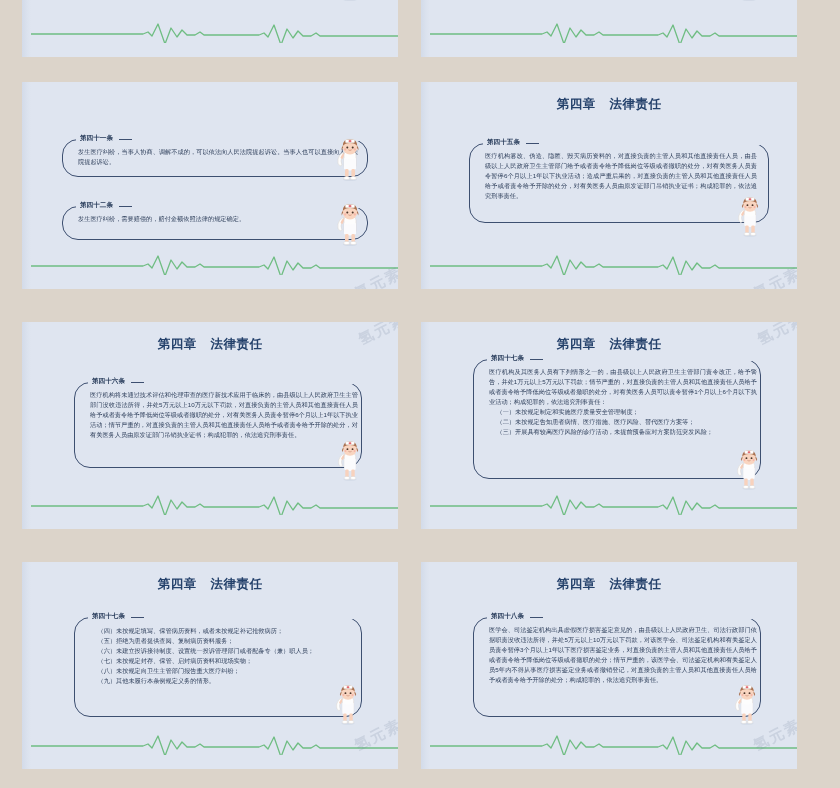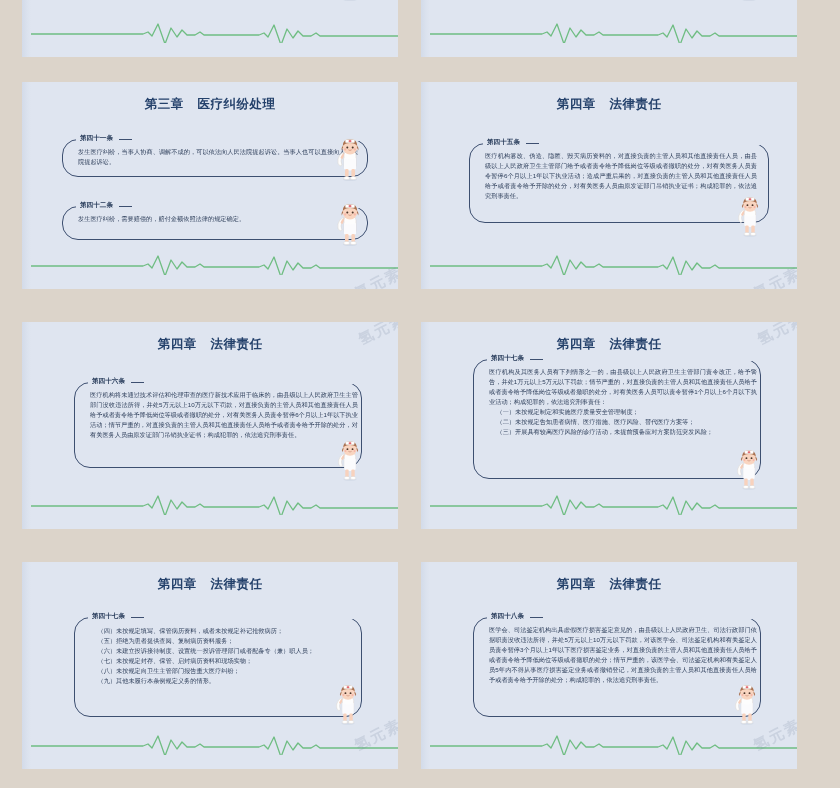--- a/index.html
+++ b/index.html
@@ -187,23 +187,20 @@
       <div class="ecg" style="bottom:14px; height:24px;">
         <svg viewBox="0 0 367 24" preserveAspectRatio="none">
           <path d="M0 15 H112 l5 -2 l4 4 l6 -12 l7 20 l6 -16 l6 9 l5 -7 l5 5 h8 l5 -3 l4 3 H228 l5 -2 l4 4 l6 -12 l7 20 l6 -16 l6 9 l5 -7 l5 5 h8 l5 -3 l4 3 H367" fill="none" stroke="#6fbd82" stroke-width="1.3" stroke-linejoin="round" stroke-linecap="round"></path>
         </svg>
       </div>
     </div>
   </div>
 
   <div class="slide" style="left:22px; top:82px; width:376px; height:207px;">
     <div class="slide-inner">
-      <div class="slide-title" style="top:14px; font-size:12.5px;">
-        <span>第三章</span><span class="t-gap"></span><span>医疗纠纷处理</span>
-      </div>
 
       <div class="card" style="left:40px; top:57px; width:306px; height:38px;"></div>
       <div class="card-notch" style="left:110px; top:56px; width:236px;"></div>
       <div class="card-label" style="left:54px; top:57px; font-size:6.6px;">第四十一条</div>
       <div class="card-body" style="left:56px; top:65px; width:280px; font-size:6.2px;">
         <p>发生医疗纠纷，当事人协商、调解不成的，可以依法向人民法院提起诉讼。当事人也可以直接向人民法院提起诉讼。</p>
       </div>
 
       <div class="card" style="left:40px; top:124px; width:306px; height:34px;"></div>
       <div class="card-notch" style="left:110px; top:123px; width:236px;"></div>

